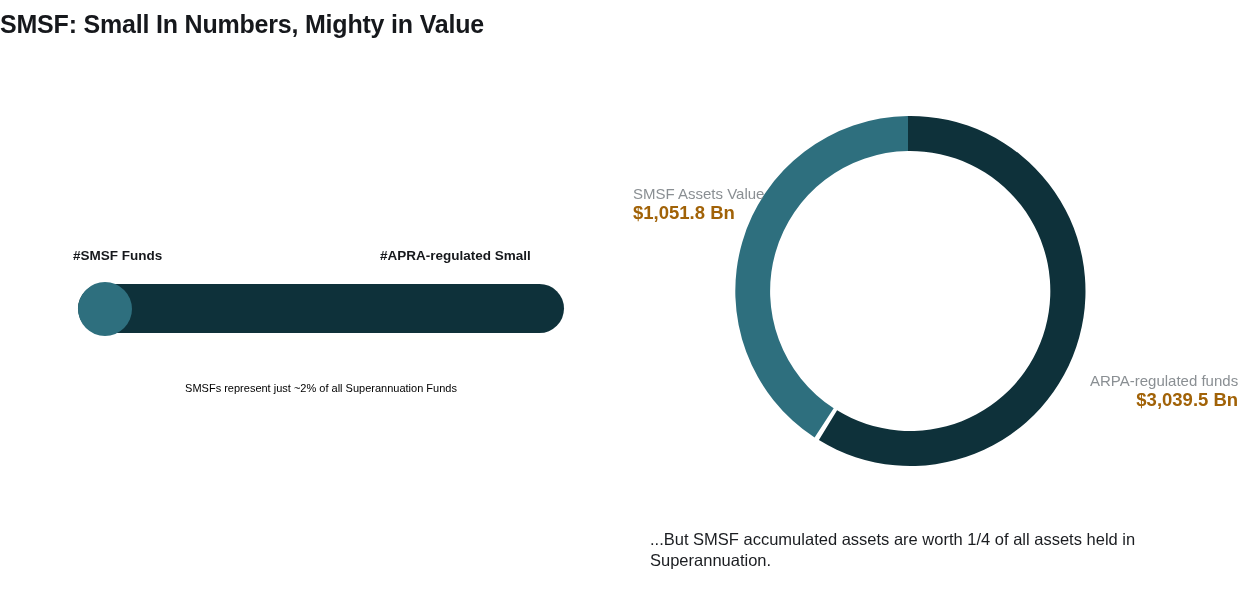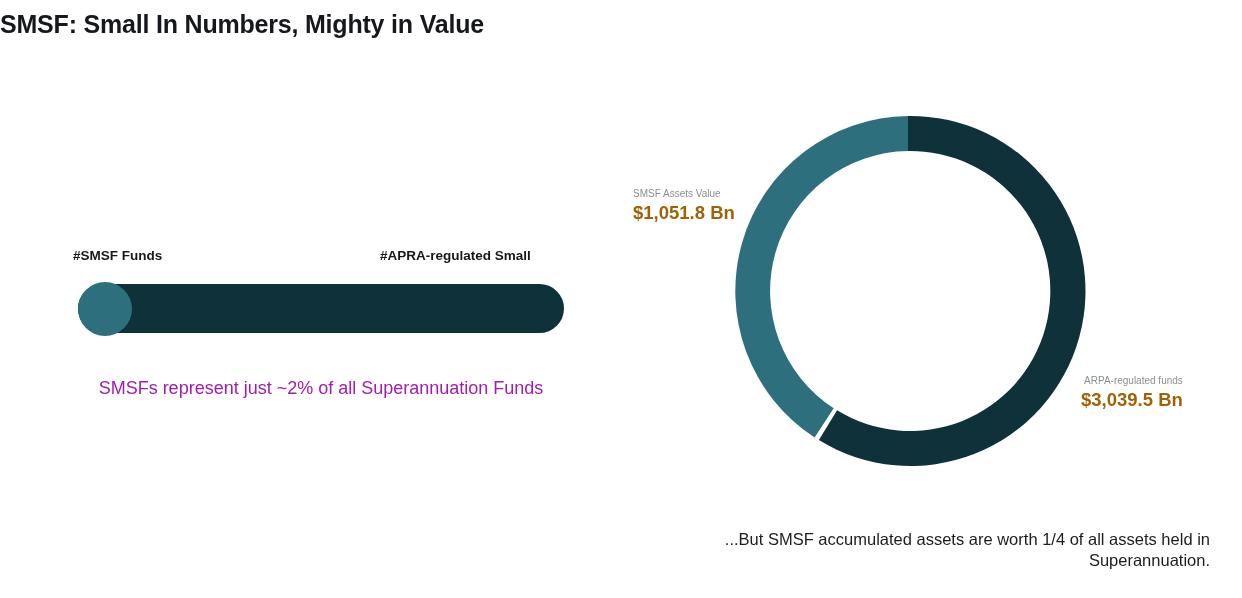--- a/index.html
+++ b/index.html
@@ -66,23 +66,23 @@
     background: #2e6f7e;
     border-radius: 50%;
   }
 
   .bar-caption {
     position: absolute;
     left: 60px;
     top: 378px;
     width: 450px;
     text-align: center;
-    font-size: 18px;
+    font-size: 11px;
     line-height: 21px;
-    color: #a21caf;
+    color: #000000;
   }
 
   
   .donut-panel {
     position: absolute;
     left: 620px;
     top: 0;
     width: 622px;
     height: 598px;
   }
@@ -90,49 +90,49 @@
     position: absolute;
     left: 0;
     top: 0;
   }
 
   .annot {
     position: absolute;
     white-space: nowrap;
   }
   .annot .annot-name {
-    font-size: 10px;
+    font-size: 15px;
     color: #8a8f93;
     line-height: 15px;
   }
   .annot .annot-value {
     font-size: 18.5px;
     font-weight: bold;
     color: #a16207;
     line-height: 24px;
   }
   .annot.smsf {
     left: 13px;
     top: 186px;
     text-align: left;
   }
   .annot.apra {
     left: 461px;
     top: 373px;
     text-align: right;
   }
   .annot.apra .annot-name,
-  .annot.apra .annot-value { display: block; }
+  .annot.apra .annot-value { display: block; margin-left: 9px; }
 
   .donut-caption {
     position: absolute;
     left: 30px;
     top: 529px;
     width: 560px;
-    text-align: right;
+    text-align: left;
     font-size: 16.5px;
     line-height: 21px;
     color: #1b1d21;
   }
 </style>
 </head>
 <body>
 
 <div class="title">SMSF: Small In Numbers, Mighty in Value</div>
 

